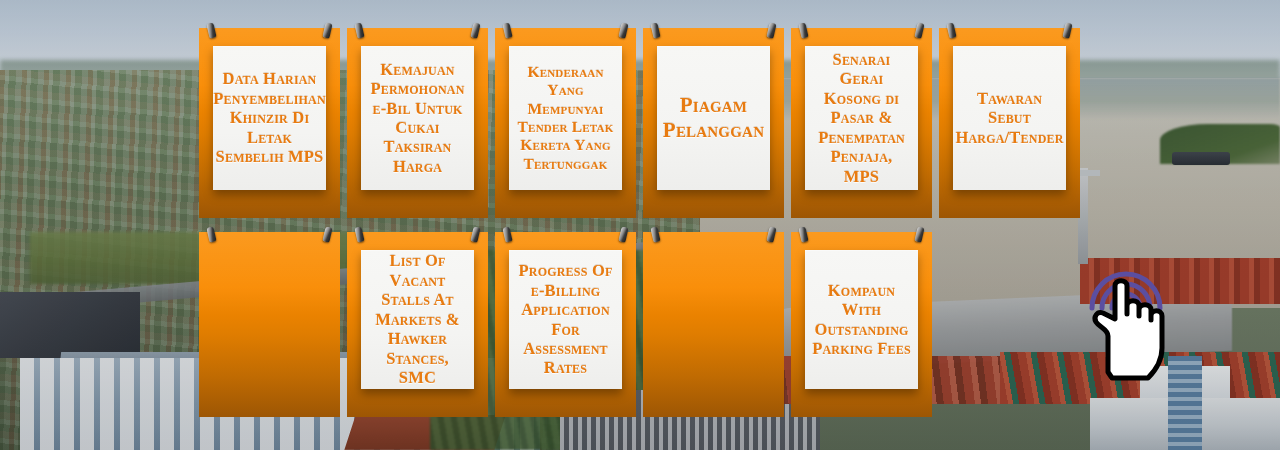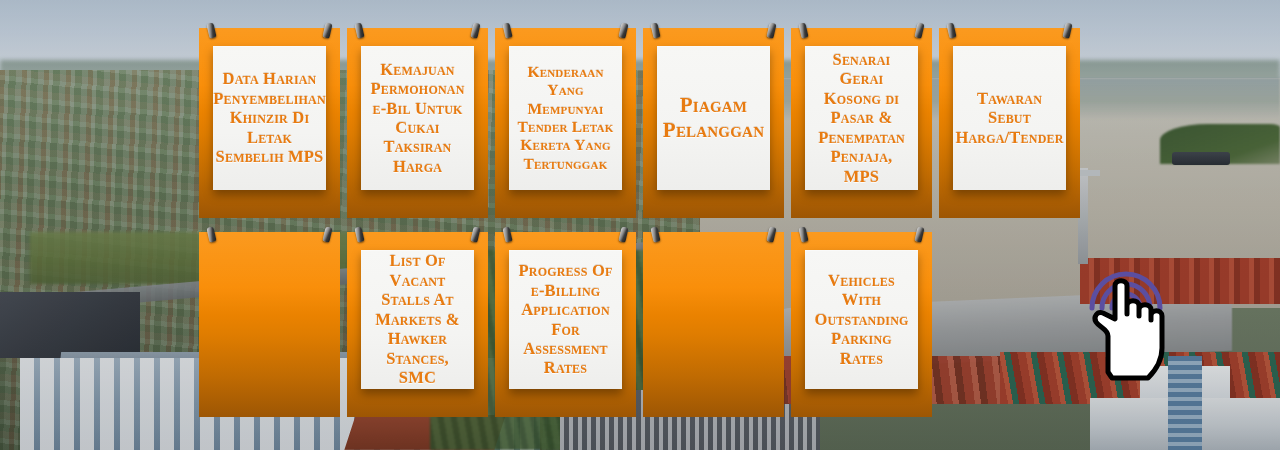--- a/index.html
+++ b/index.html
@@ -371,21 +371,21 @@
 
     <div class="card">
       <span class="pin left"></span>
       <span class="pin right"></span>
     </div>
 
     <div class="card">
       <span class="pin left"></span>
       <span class="pin right"></span>
       <div class="paper">
-        <p class="card-title sm">Vehicles With Outstanding Parking Rates</p>
+        <p class="card-title sm">Kompaun With Outstanding Parking Fees</p>
       </div>
     </div>
 
   </div>
 
   <svg id="cursor" viewBox="0 0 112 128">
     <g fill="none" stroke="#5b4ea0" stroke-width="5" stroke-linecap="round">
       <path d="M10 52 A34 34 0 0 1 78 52"></path>
       <path d="M20 52 A24 24 0 0 1 68 52"></path>
       <path d="M30 52 A14 14 0 0 1 58 52"></path>

